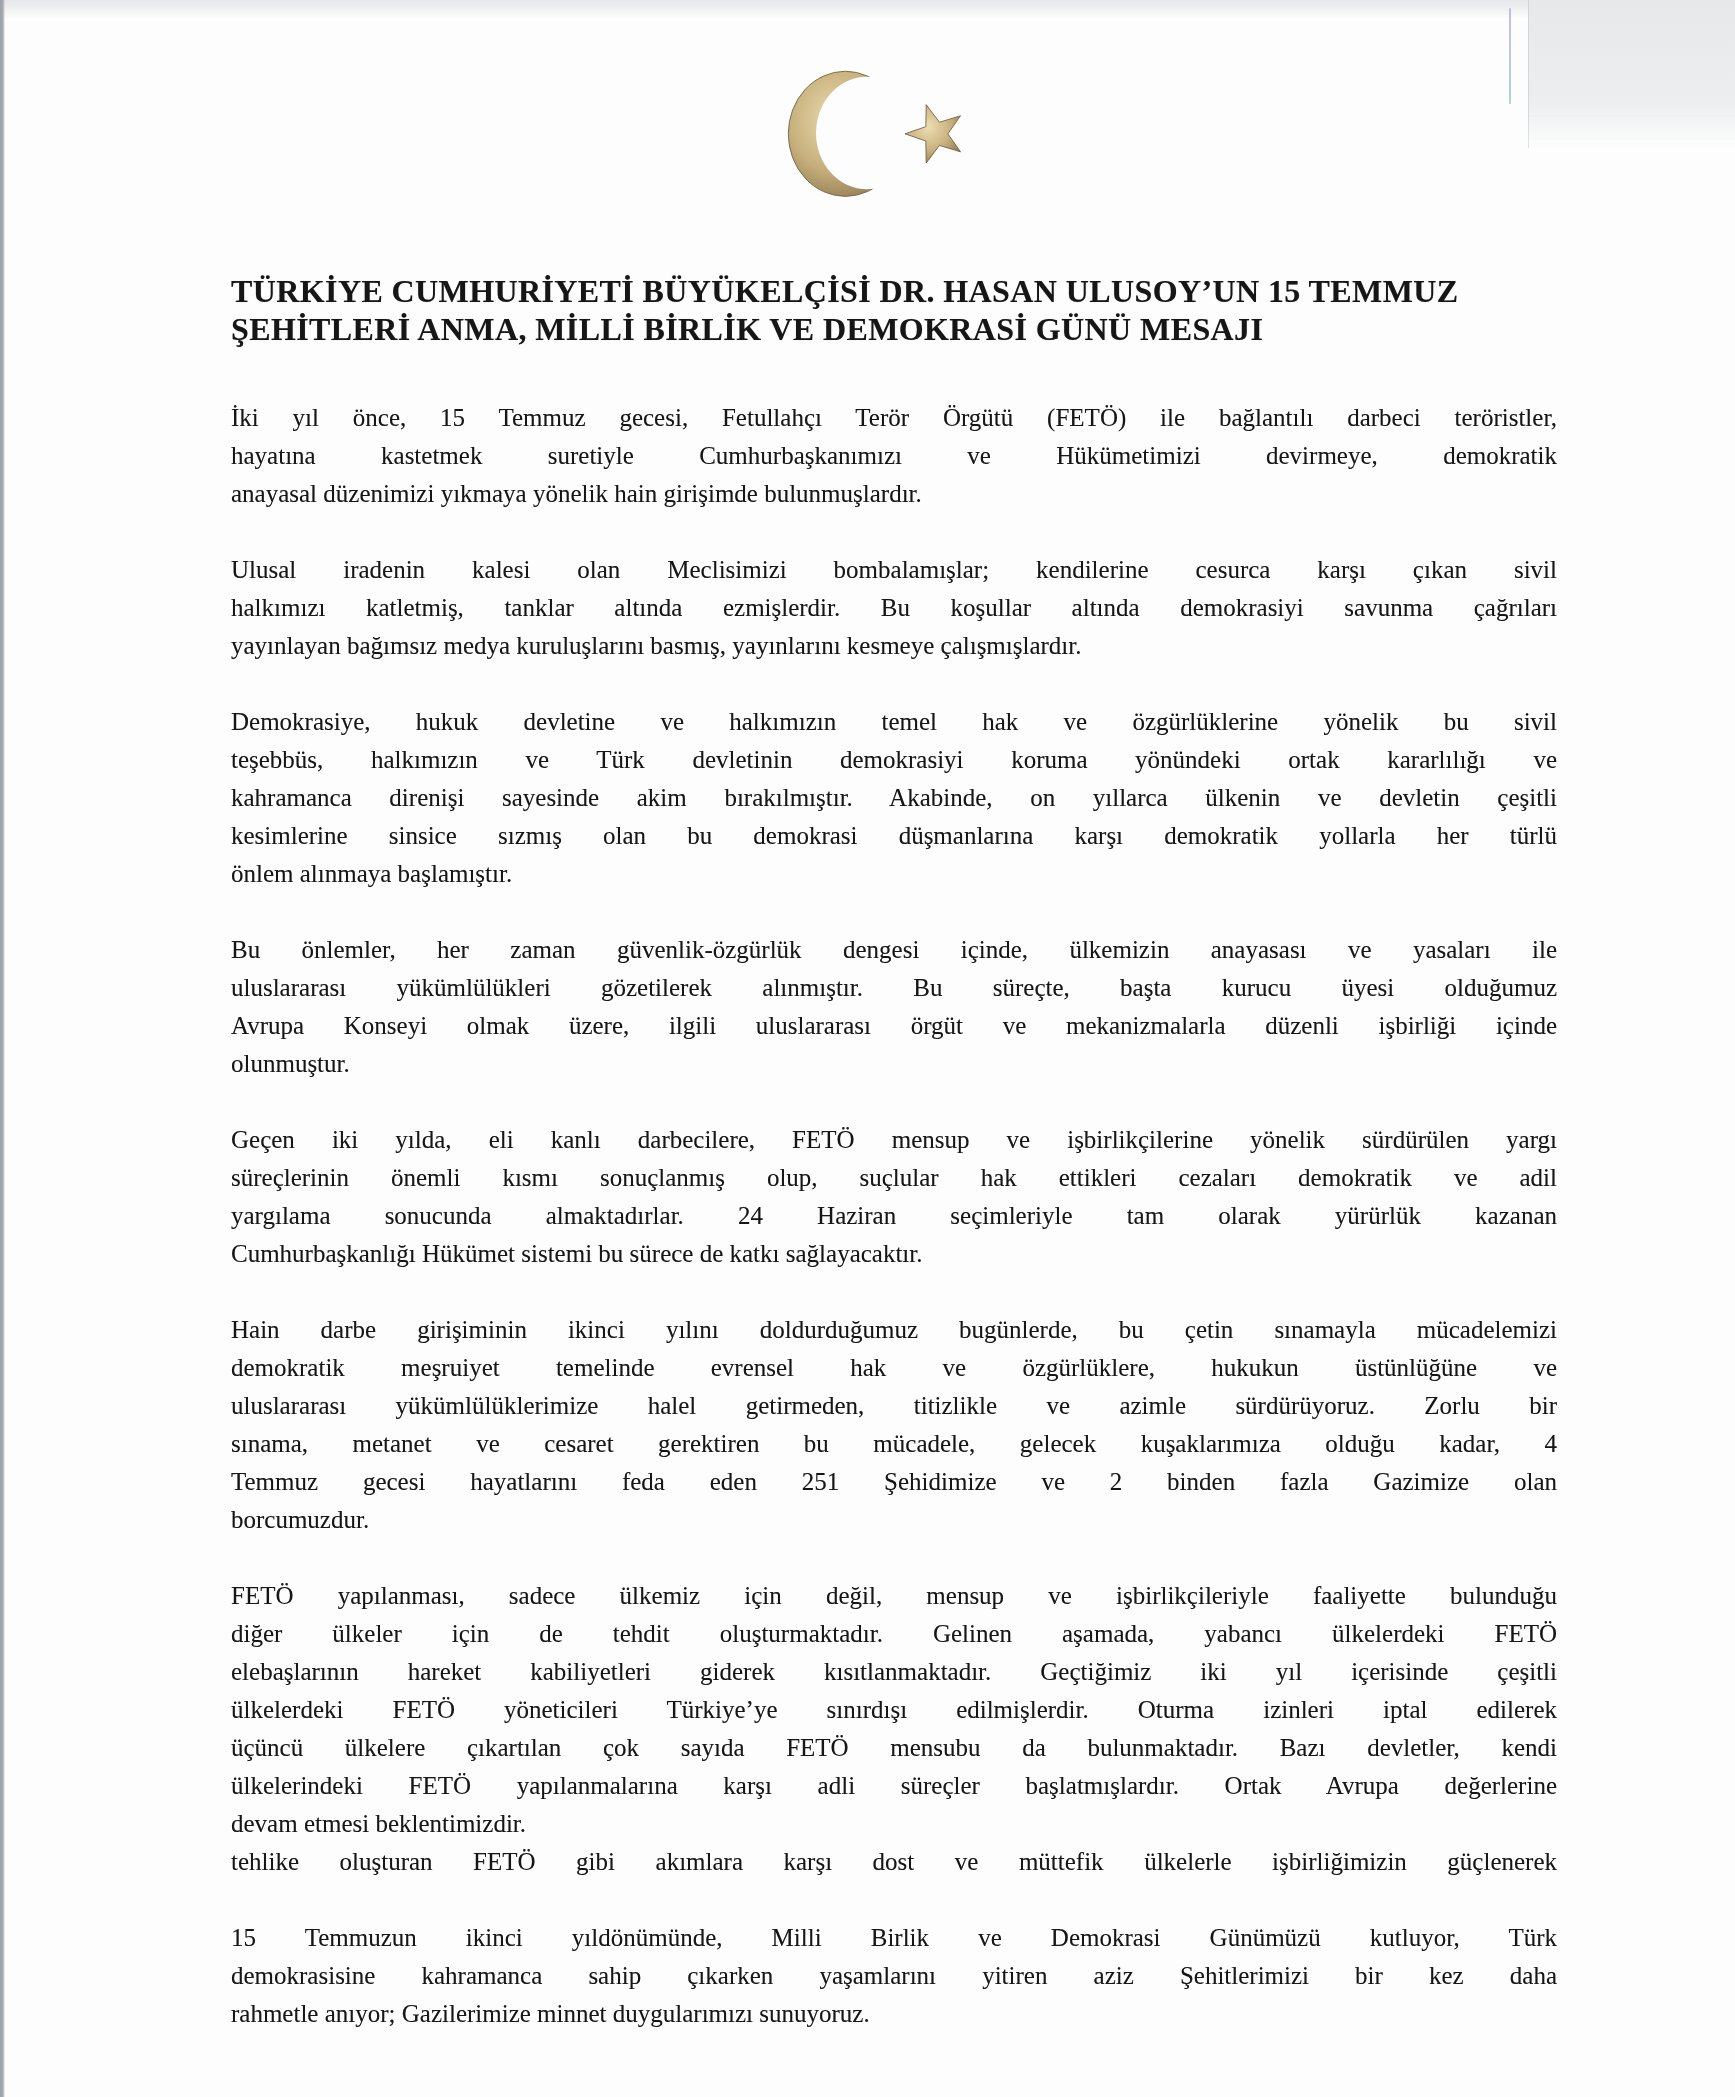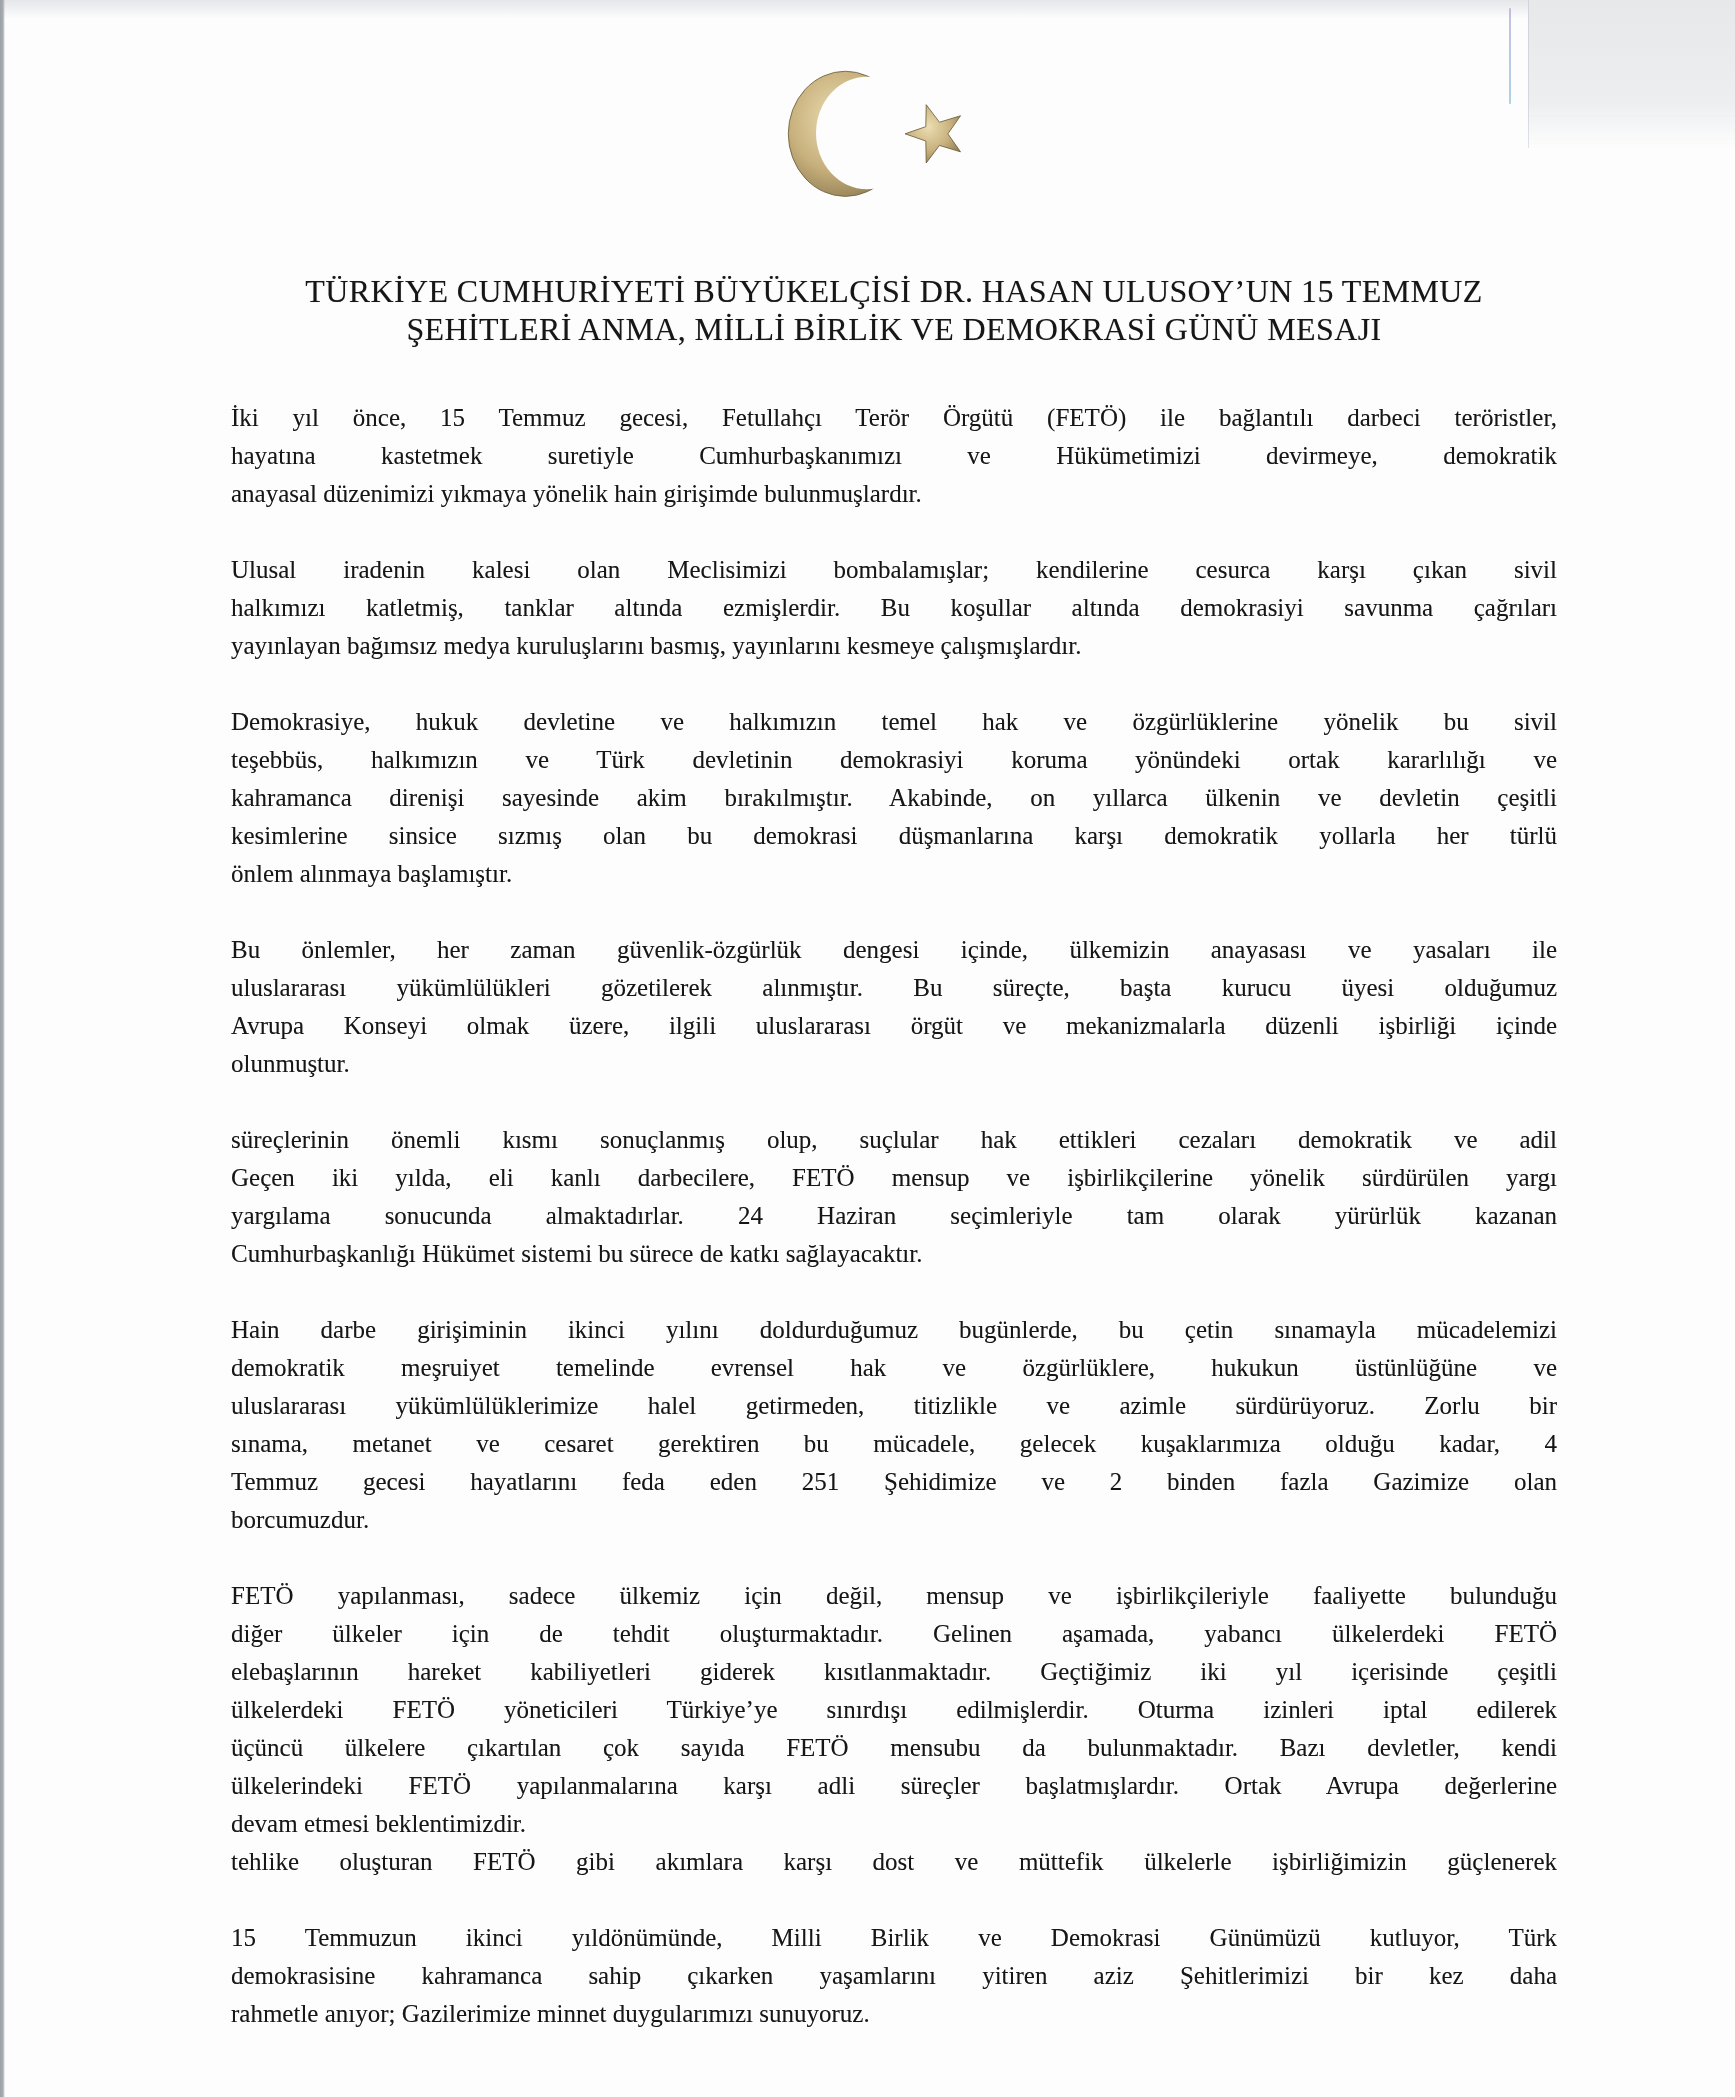--- a/index.html
+++ b/index.html
@@ -40,22 +40,22 @@
   }
   
   .emblem {
     position: absolute; left: 784px; top: 70px;
     width: 190px; height: 131px;
   }
   
   .doc-title {
     position: absolute; left: 231px; top: 272px;
     width: 1326px;
-    text-align: center;
-    font-weight: normal;
+    text-align: left;
+    font-weight: bold;
     font-size: 32px; line-height: 38px;
     letter-spacing: 0.4px;
     text-shadow: 0 0 0.8px rgba(20,20,20,.35);
   }
   .doc-body {
     position: absolute; left: 231px; top: 387px;
     width: 1326px;
     font-size: 25px; line-height: 38px;
     text-shadow: 0 0 0.6px rgba(20,20,20,.3);
   }
@@ -113,22 +113,22 @@
           <div class="line">kesimlerine sinsice sızmış olan bu demokrasi düşmanlarına karşı demokratik yollarla her türlü</div>
           <div class="line last">önlem alınmaya başlamıştır.</div>
         </div>
         <div class="paragraph">
           <div class="line">Bu önlemler, her zaman güvenlik-özgürlük dengesi içinde, ülkemizin anayasası ve yasaları ile</div>
           <div class="line">uluslararası yükümlülükleri gözetilerek alınmıştır. Bu süreçte, başta kurucu üyesi olduğumuz</div>
           <div class="line">Avrupa Konseyi olmak üzere, ilgili uluslararası örgüt ve mekanizmalarla düzenli işbirliği içinde</div>
           <div class="line last">olunmuştur.</div>
         </div>
         <div class="paragraph">
+          <div class="line">Geçen iki yılda, eli kanlı darbecilere, FETÖ mensup ve işbirlikçilerine yönelik sürdürülen yargı</div>
           <div class="line">süreçlerinin önemli kısmı sonuçlanmış olup, suçlular hak ettikleri cezaları demokratik ve adil</div>
-          <div class="line">Geçen iki yılda, eli kanlı darbecilere, FETÖ mensup ve işbirlikçilerine yönelik sürdürülen yargı</div>
           <div class="line">yargılama sonucunda almaktadırlar. 24 Haziran seçimleriyle tam olarak yürürlük kazanan</div>
           <div class="line last">Cumhurbaşkanlığı Hükümet sistemi bu sürece de katkı sağlayacaktır.</div>
         </div>
         <div class="paragraph">
           <div class="line">Hain darbe girişiminin ikinci yılını doldurduğumuz bugünlerde, bu çetin sınamayla mücadelemizi</div>
           <div class="line">demokratik meşruiyet temelinde evrensel hak ve özgürlüklere, hukukun üstünlüğüne ve</div>
           <div class="line">uluslararası yükümlülüklerimize halel getirmeden, titizlikle ve azimle sürdürüyoruz. Zorlu bir</div>
           <div class="line">sınama, metanet ve cesaret gerektiren bu mücadele, gelecek kuşaklarımıza olduğu kadar, 4</div>
           <div class="line">Temmuz gecesi hayatlarını feda eden 251 Şehidimize ve 2 binden fazla Gazimize olan</div>
           <div class="line last">borcumuzdur.</div>

